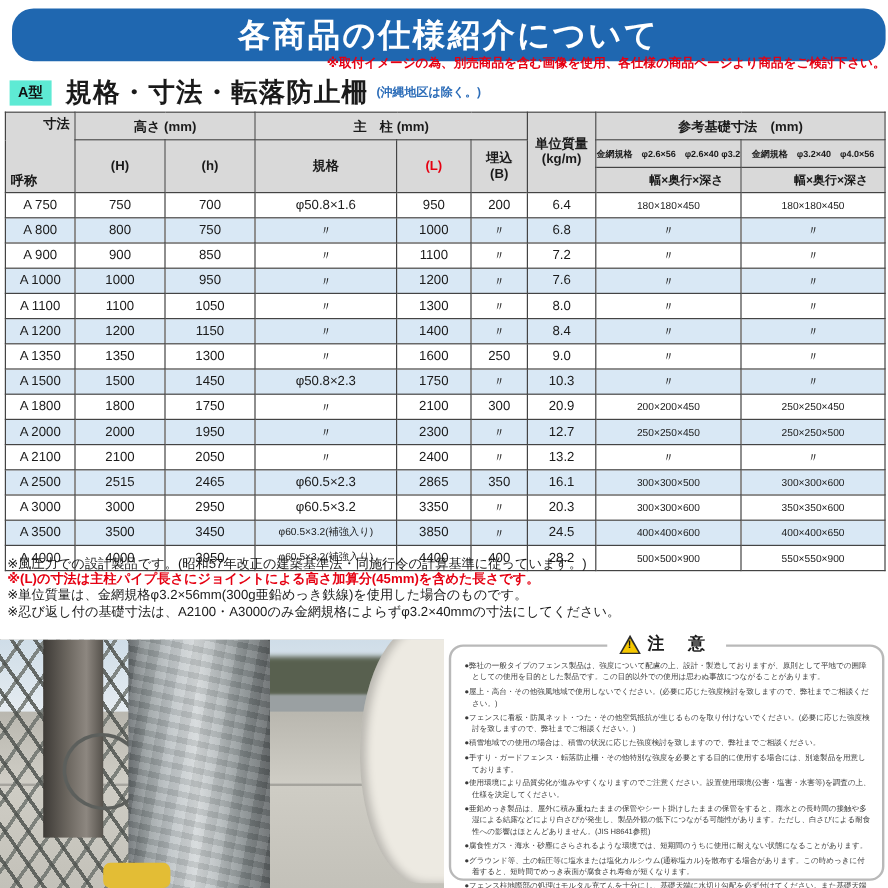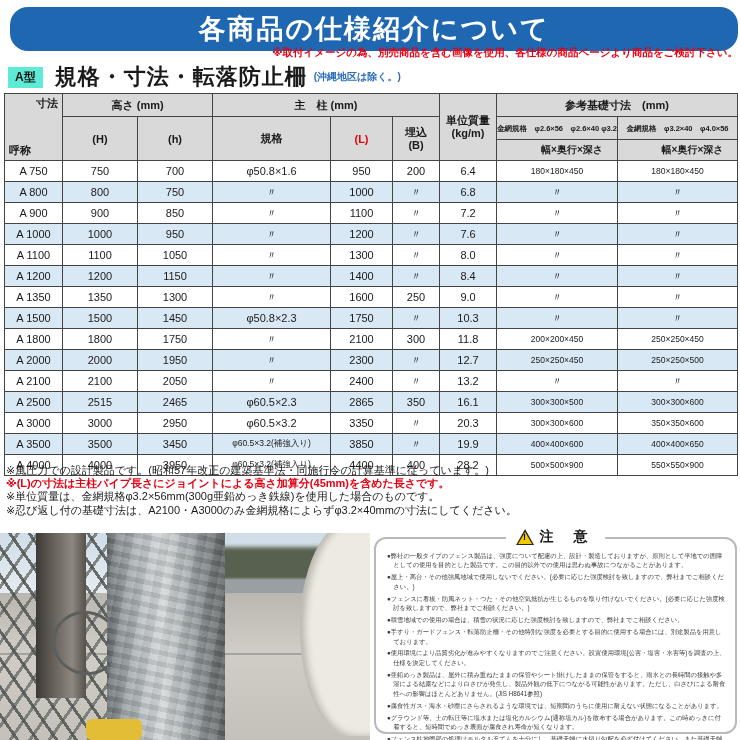--- a/index.html
+++ b/index.html
@@ -240,21 +240,21 @@
           <td>〃</td>
           <td>〃</td>
         </tr>
         <tr>
           <td>A 1800</td>
           <td>1800</td>
           <td>1750</td>
           <td>〃</td>
           <td>2100</td>
           <td>300</td>
-          <td>11.8</td>
+          <td>20.9</td>
           <td class="tight">200×200×450</td>
           <td class="tight">250×250×450</td>
         </tr>
         <tr class="alt">
           <td>A 2000</td>
           <td>2000</td>
           <td>1950</td>
           <td>〃</td>
           <td>2300</td>
           <td>〃</td>
@@ -295,21 +295,21 @@
           <td class="tight">300×300×600</td>
           <td class="tight">350×350×600</td>
         </tr>
         <tr class="alt">
           <td>A 3500</td>
           <td>3500</td>
           <td>3450</td>
           <td class="tight">φ60.5×3.2(補強入り)</td>
           <td>3850</td>
           <td>〃</td>
-          <td>19.9</td>
+          <td>24.5</td>
           <td class="tight">400×400×600</td>
           <td class="tight">400×400×650</td>
         </tr>
         <tr>
           <td>A 4000</td>
           <td>4000</td>
           <td>3950</td>
           <td class="tight">φ60.5×3.2(補強入り)</td>
           <td>4400</td>
           <td>400</td>

